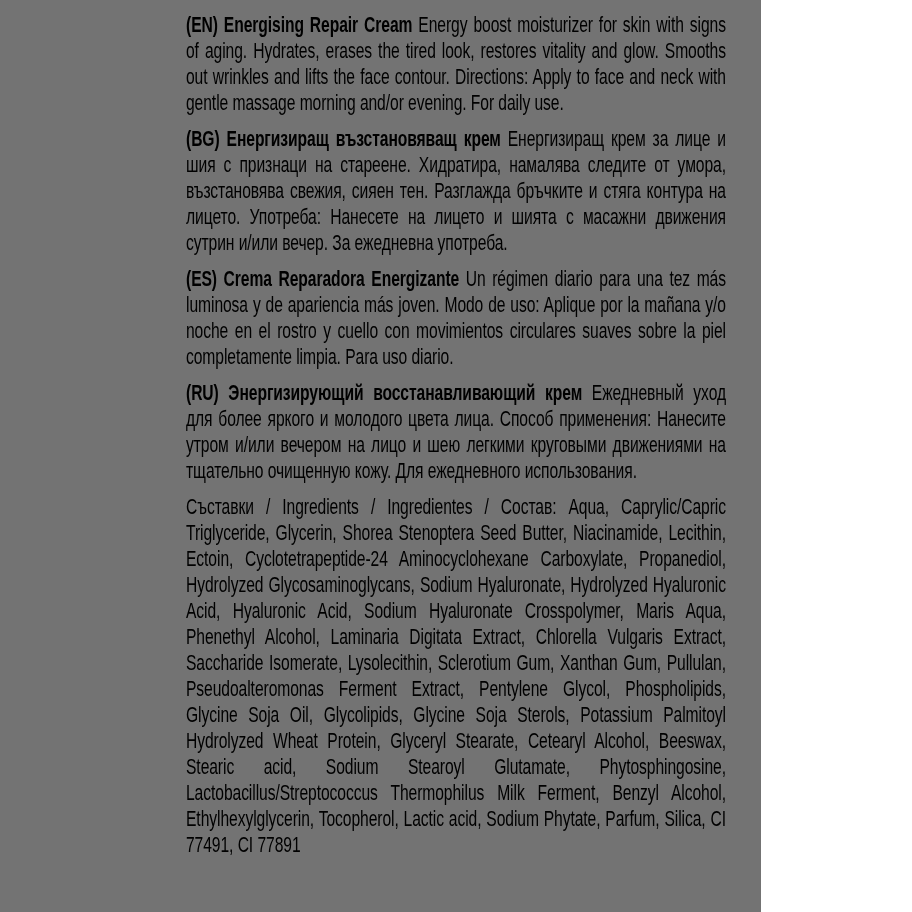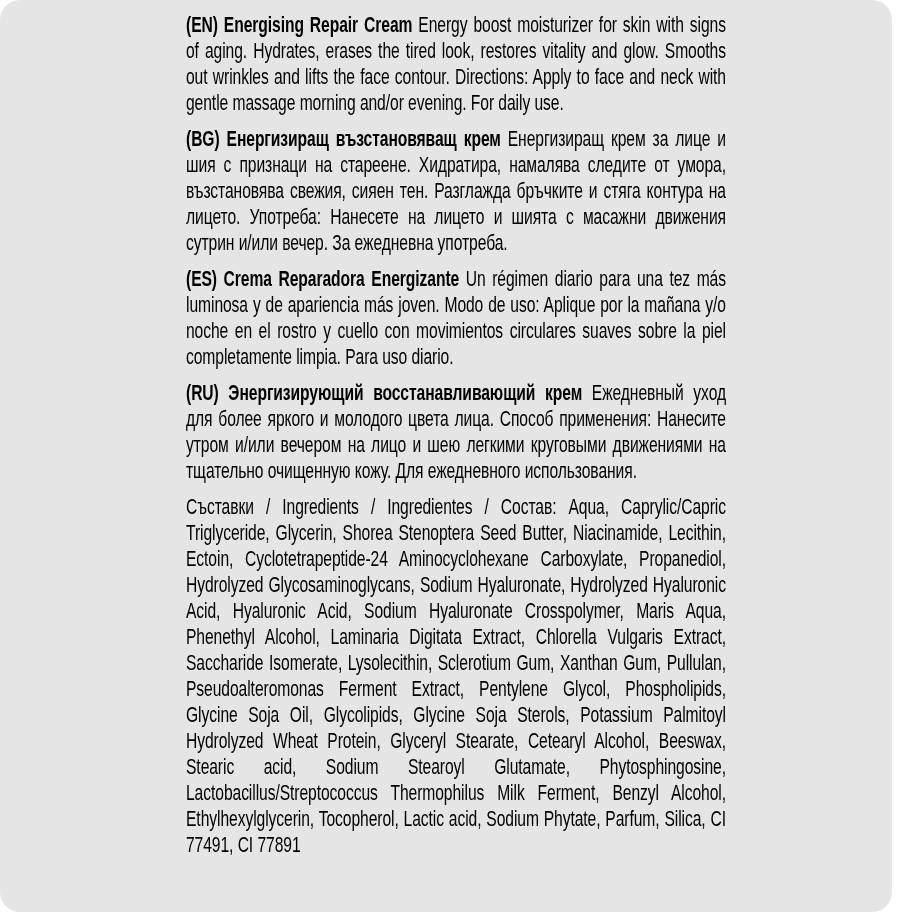--- a/index.html
+++ b/index.html
@@ -2,25 +2,24 @@
 <html><head>
 <meta charset="utf-8">
 <style>
   html, body {
     margin: 0;
     padding: 0;
     background: #ffffff;
   }
   .page {
     position: relative;
-    width: 892px;
+    width: 761px;
     height: 912px;
-    background: #e5e5e5;
+    background: #737373;
     overflow: hidden;
-    border-radius: 20px;
   }
   
   .label-column {
     position: absolute;
     left: 186px;
     top: 12px;
     width: 760px;
     transform: scaleX(0.7105);
     transform-origin: left top;
     font-family: "Liberation Sans", "DejaVu Sans", sans-serif;

